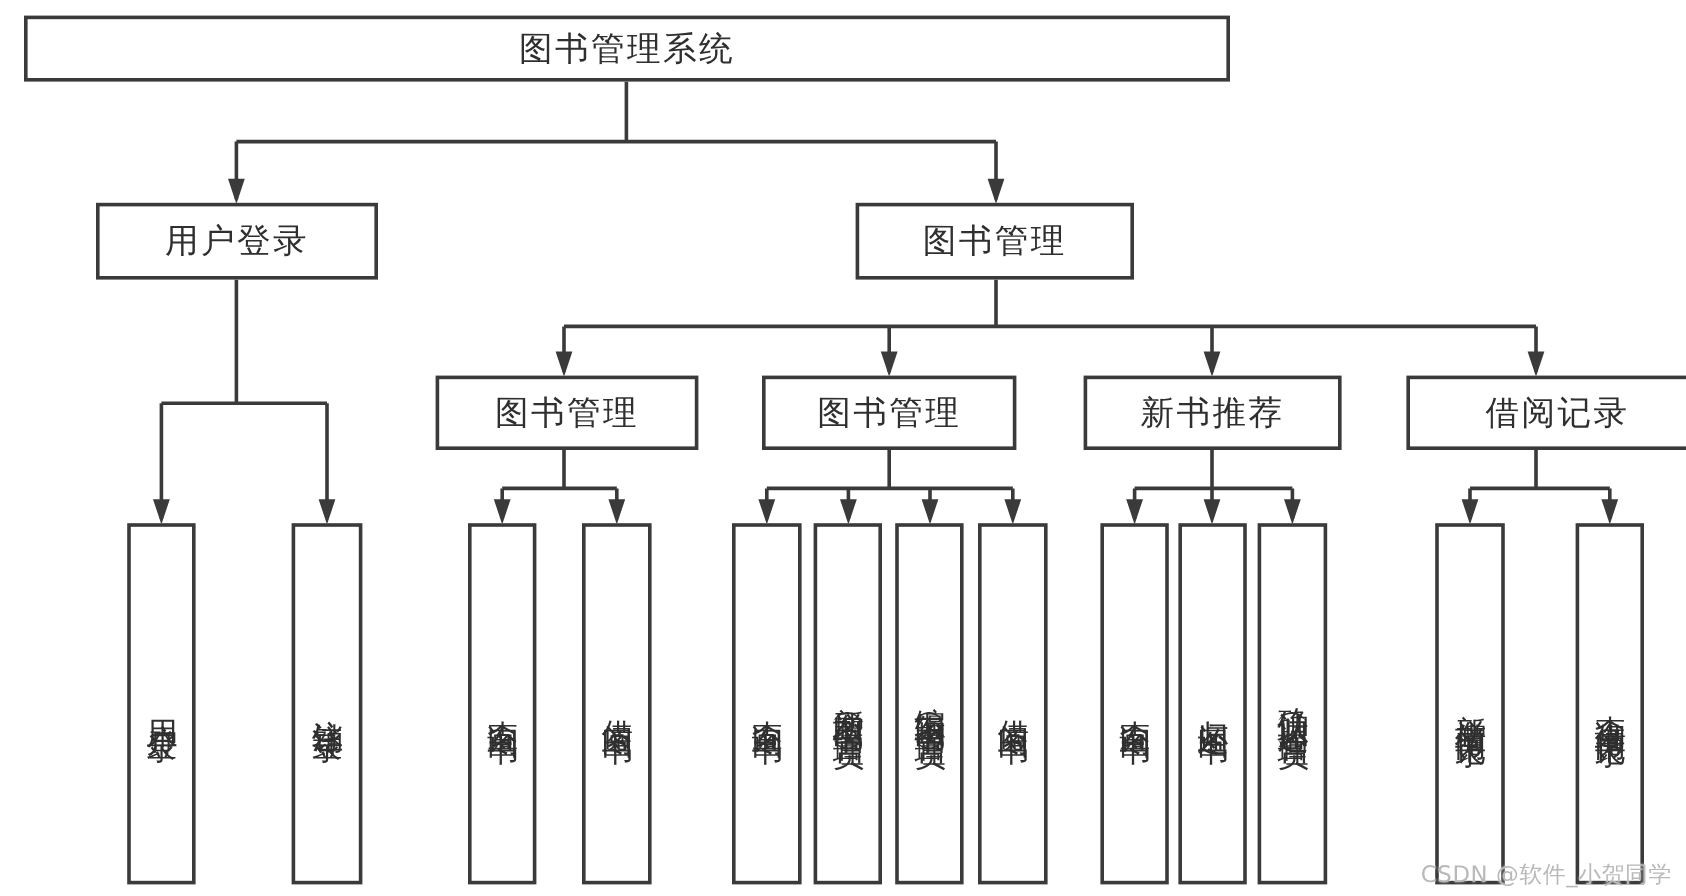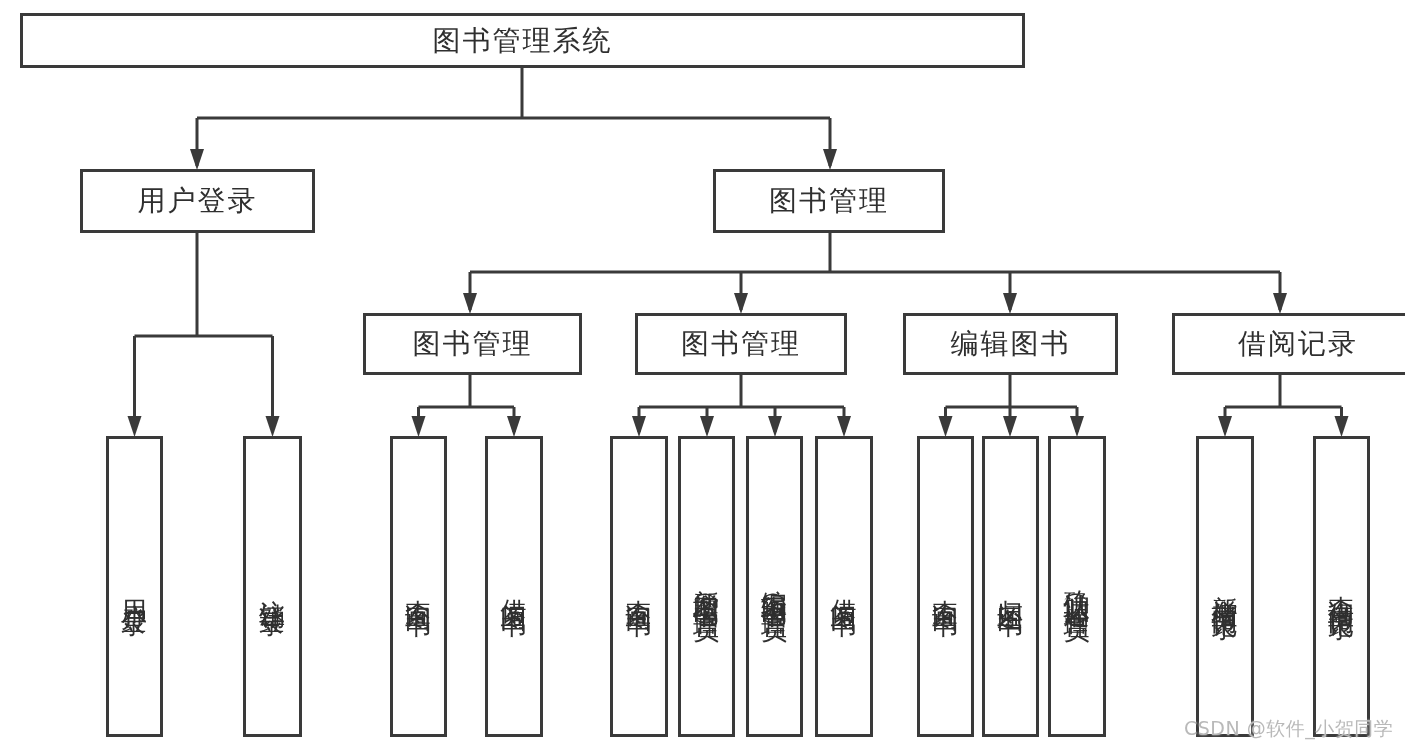--- a/index.html
+++ b/index.html
@@ -115,21 +115,21 @@
     <span>图书管理</span>
   </div>
 
   <div class="node hnode" style="left:363px; top:313px; width:219px; height:62px;">
     <span>图书管理</span>
   </div>
   <div class="node hnode" style="left:635px; top:313px; width:212px; height:62px;">
     <span>图书管理</span>
   </div>
   <div class="node hnode" style="left:903px; top:313px; width:215px; height:62px;">
-    <span>编辑图书</span>
+    <span>新书推荐</span>
   </div>
   <div class="node hnode" style="left:1172px; top:313px; width:252px; height:62px;">
     <span>借阅记录</span>
   </div>
 
   <div class="node vnode" style="left:106px; top:436px; width:57px; height:301px;">
     <span>用户登录</span>
   </div>
   <div class="node vnode" style="left:243px; top:436px; width:59px; height:301px;">
     <span>注销登录</span>

